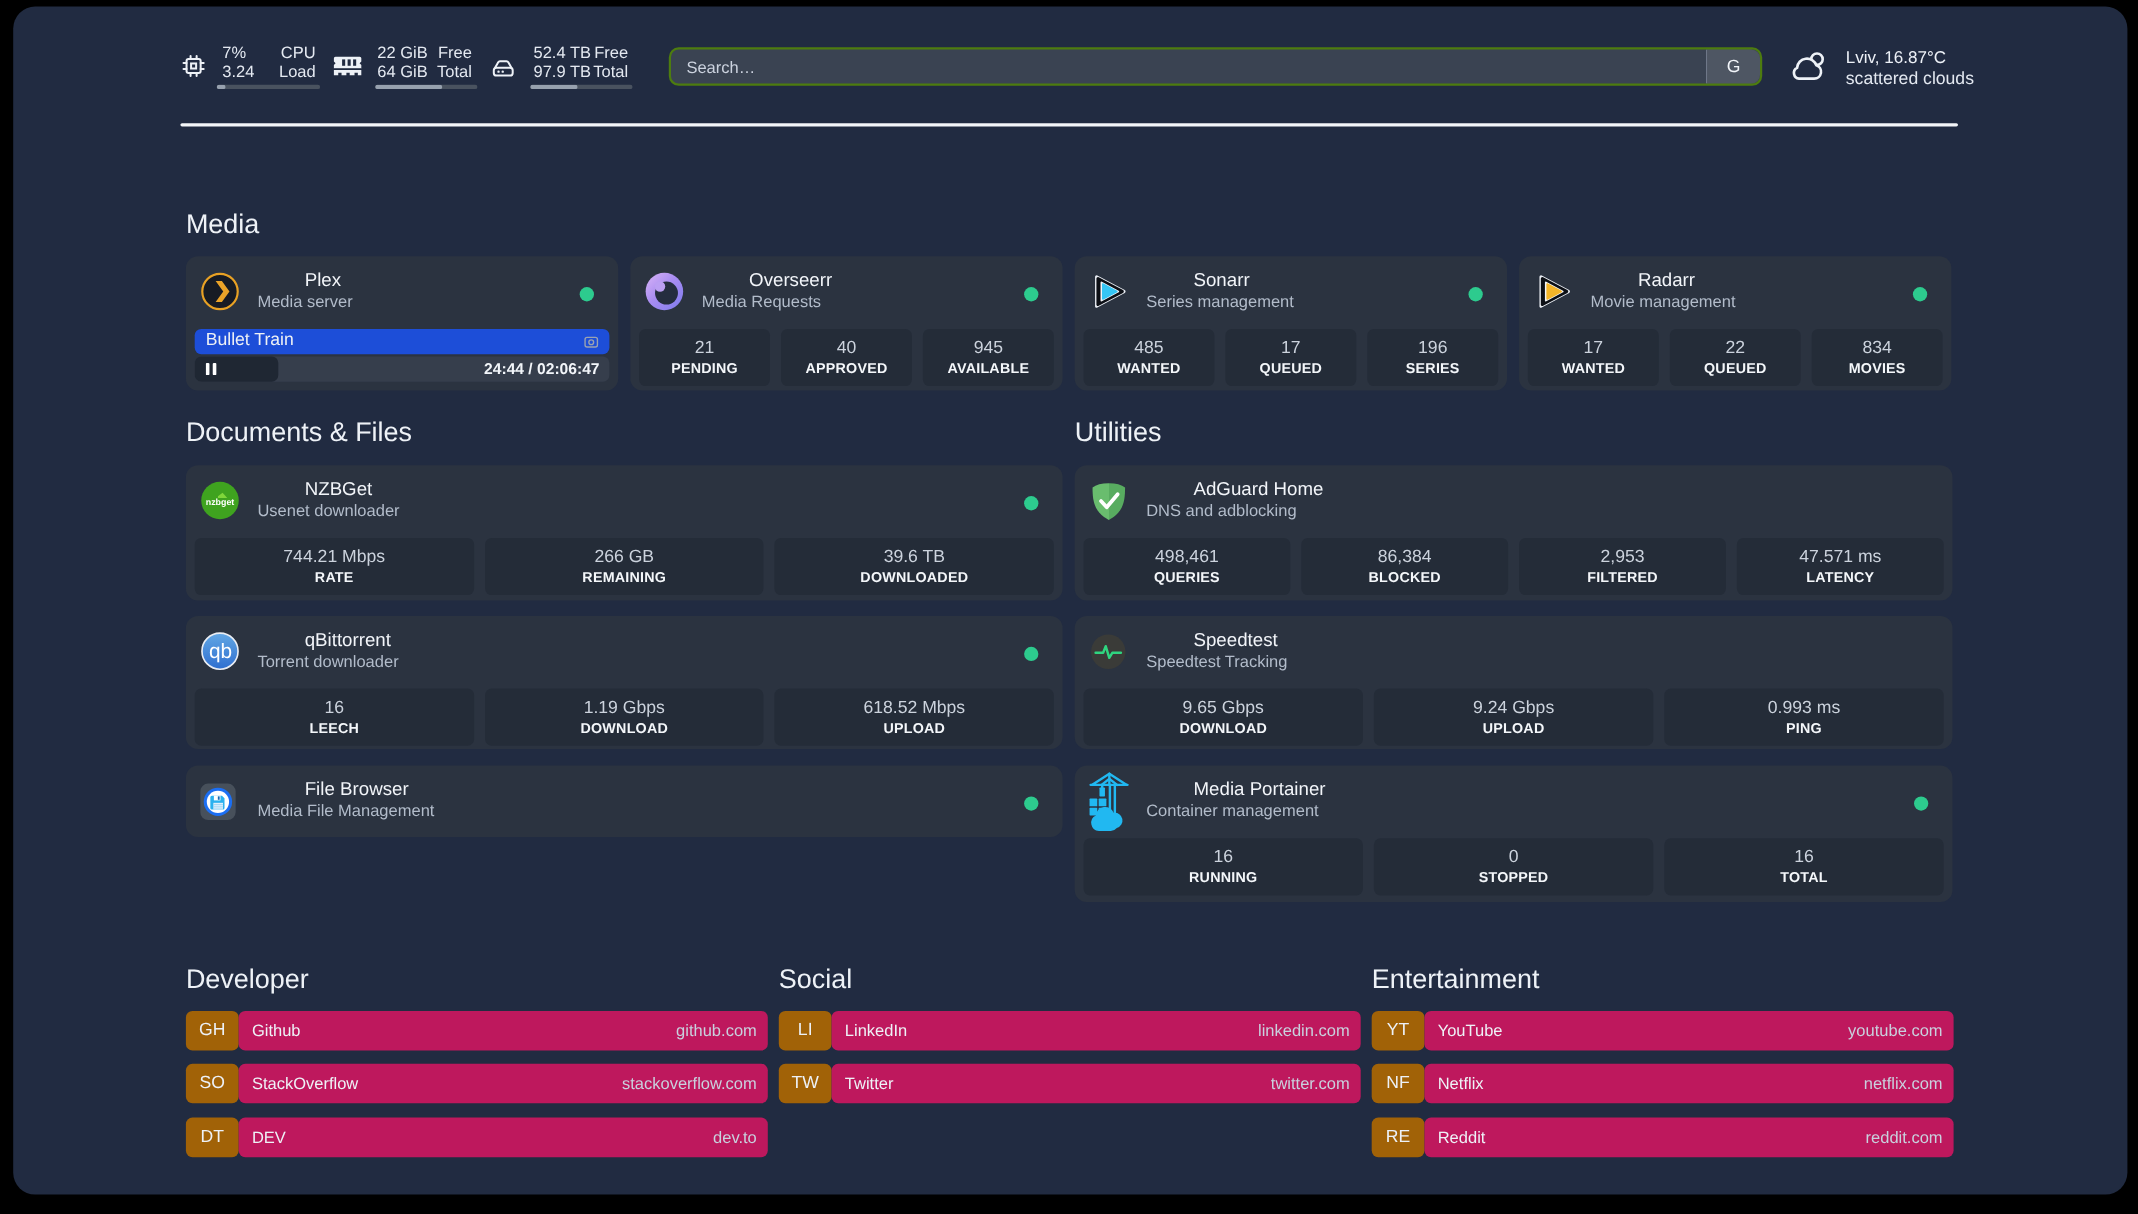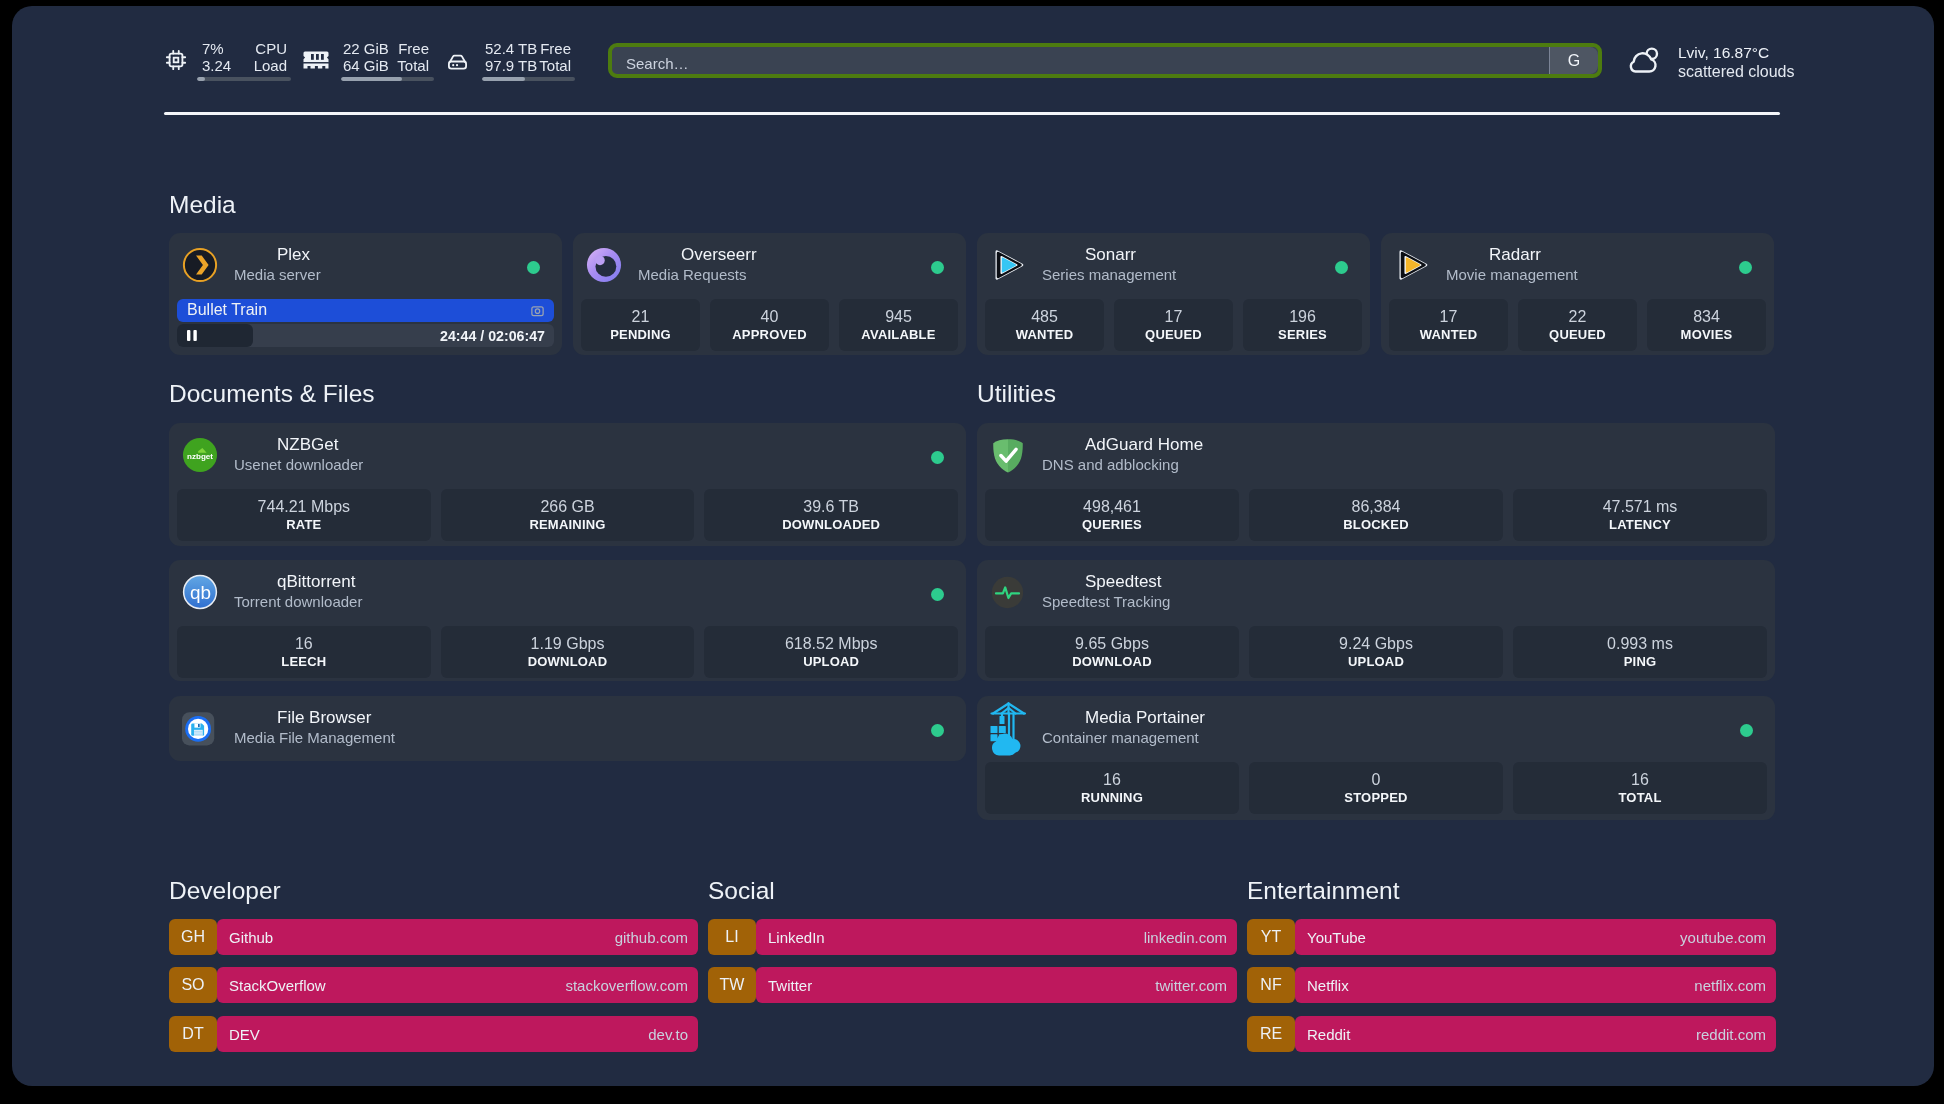--- a/index.html
+++ b/index.html
@@ -8,21 +8,21 @@
   #win { position:absolute; left:12px; top:6px; width:1922px; height:1080px;
     background:#212b41; border-radius:20px; }
   .abs { position:absolute; }
   
   .rcol { position:absolute; top:40px; color:#e4e9f1; font-size:15px; line-height:17.2px; }
   .rcol .row { display:flex; justify-content:space-between; }
   .rcol .bar { height:4.5px; border-radius:3px; background:#49525f; margin-top:2.2px; overflow:hidden; }
   .rcol .fill { height:100%; border-radius:3px; background:#97a1ae; }
   
   #search { position:absolute; left:608px; top:43px; width:994px; height:35px;
-    background:#3a4352; border:4px solid #4d7c0f; border-radius:9px;
+    background:#3a4352; border:2px solid #4d7c0f; border-radius:9px;
     color:#ccd3df; font-size:15px; }
   #search .ph { position:absolute; left:14px; top:8px; }
   #search .g { position:absolute; right:0; top:0; width:49px; height:100%;
     background:rgba(255,255,255,.10); border-left:1px solid #7b8496;
     border-radius:0 8px 8px 0; color:#f2f5fa; font-size:16px; font-weight:500;
     display:flex; align-items:center; justify-content:center; }
   
   #weather { position:absolute; left:1626px; top:43px; display:flex; gap:17px; color:#edf1f7; }
   #weather .t1 { font-size:15.5px; line-height:19px; }
   #weather .t2 { font-size:16px; line-height:19px; color:#e3e8f0; }
@@ -332,20 +332,24 @@
   <div class="title">AdGuard Home</div>
     <div class="sub">DNS and adblocking</div>
   <div class="tiles">
     <div class="tile">
         <span class="v">498,461</span>
         <span class="l">QUERIES</span>
       </div>
     <div class="tile">
         <span class="v">86,384</span>
         <span class="l">BLOCKED</span>
+      </div>
+    <div class="tile">
+        <span class="v">2,953</span>
+        <span class="l">FILTERED</span>
       </div>
     <div class="tile">
         <span class="v">47.571 ms</span>
         <span class="l">LATENCY</span>
       </div>
   </div>
 </div>
 <div class="card" style="left:977px; top:560px; width:798px; height:121px;">
   <svg class="icon" viewBox="0 0 38 38" style="left:13px; top:15px; width:35px; height:35px;">
     <circle cx="19" cy="19" r="17" fill="#3a3b38"></circle>

